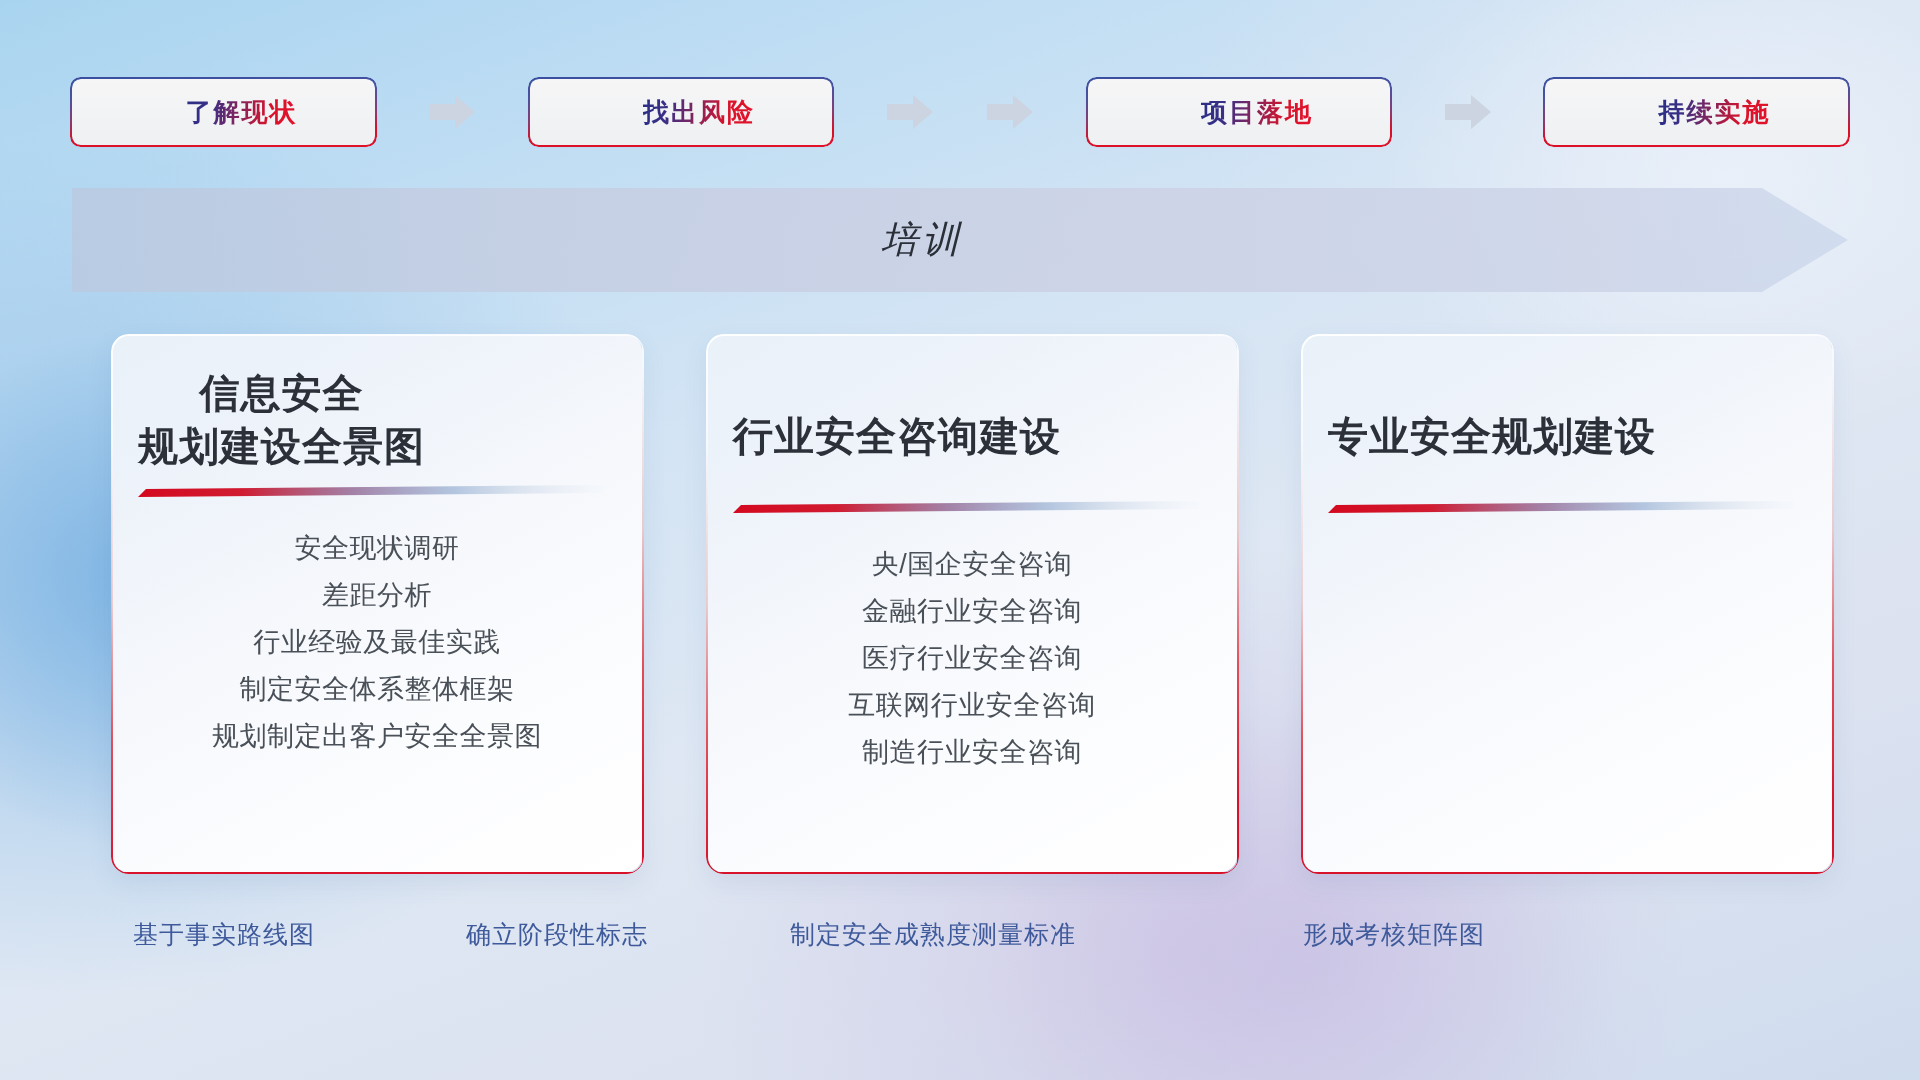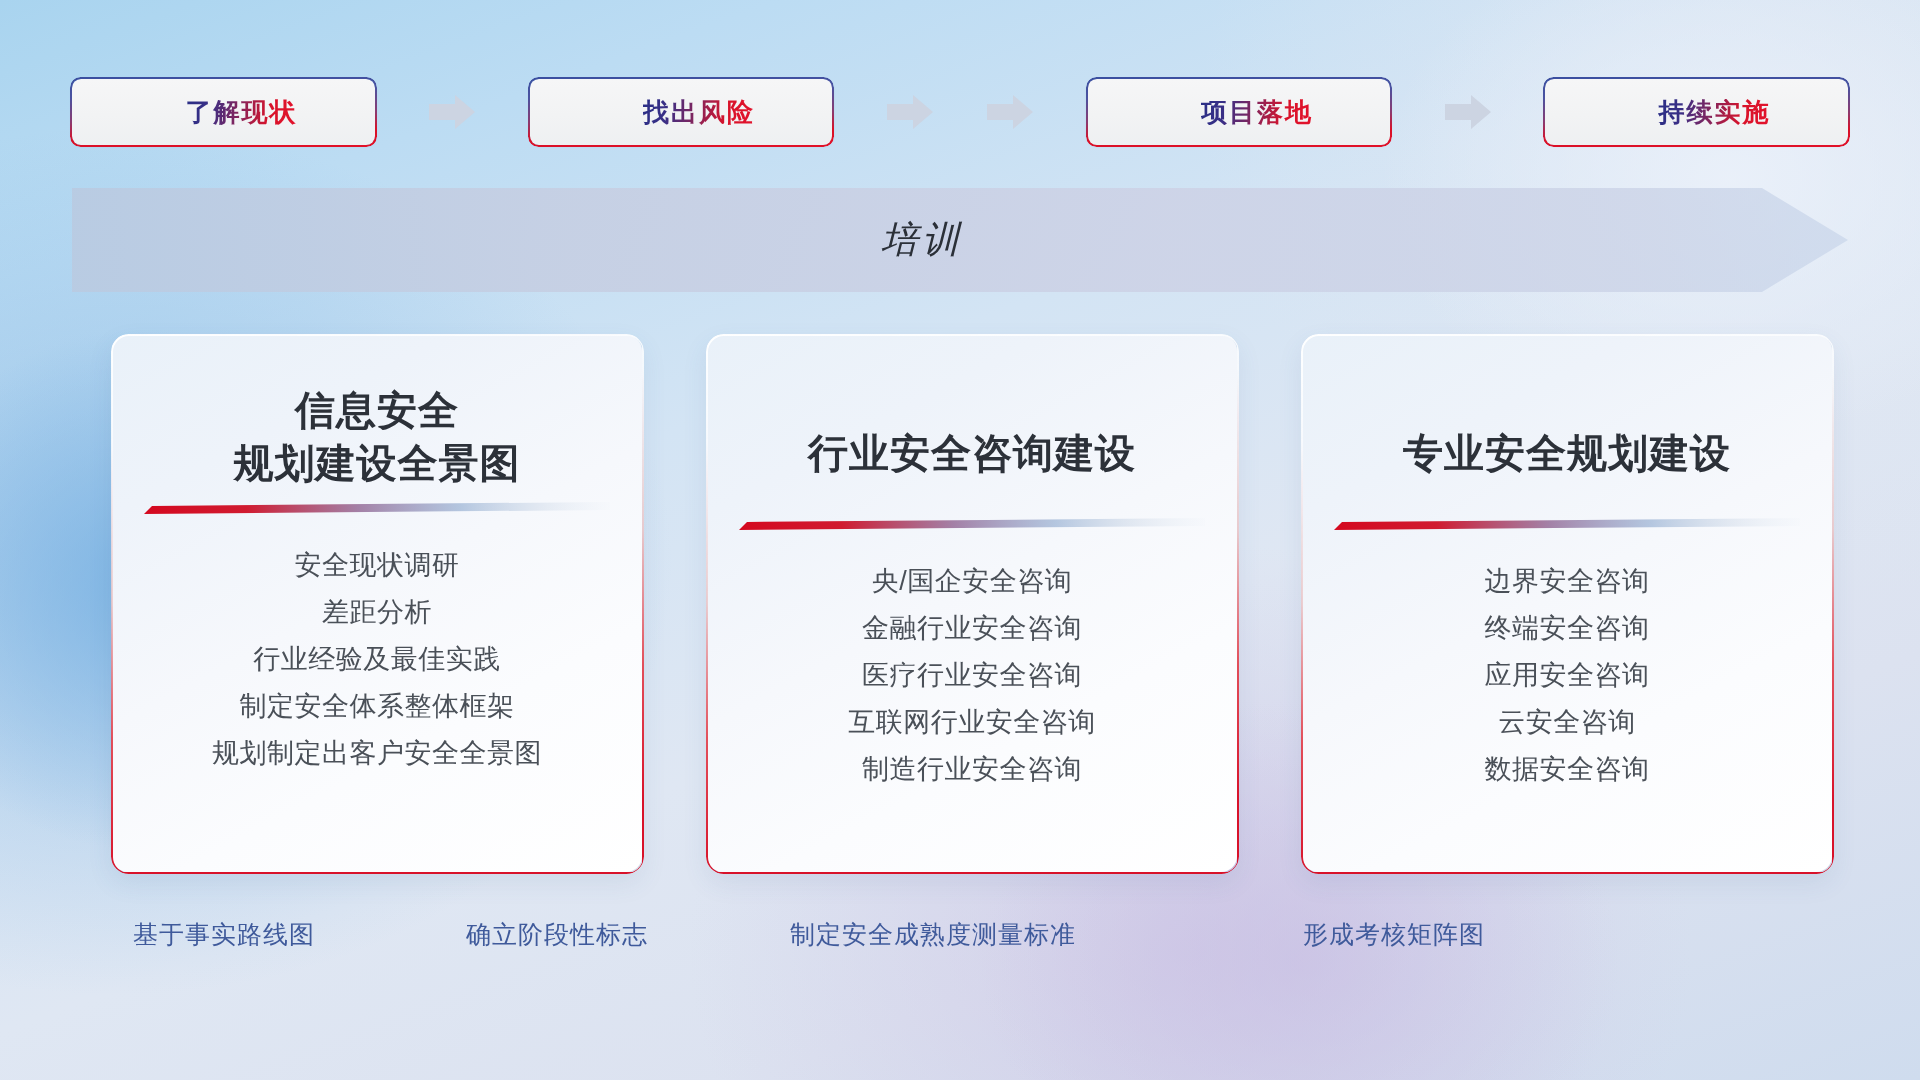--- a/index.html
+++ b/index.html
@@ -166,22 +166,22 @@
             mask: linear-gradient(#000 0 0) content-box, linear-gradient(#000 0 0);
             mask-composite: exclude;
     pointer-events: none;
   }
   .card-inner {
     position: relative;
     z-index: 2;
     height: 100%;
     display: flex;
     flex-direction: column;
-    align-items: center;
-    padding: 17px 26px;
+    align-items: flex-start;
+    padding: 0 26px;
     box-sizing: border-box;
   }
   .card-title {
     margin-top: 46px;
     font-size: 40px;
     font-weight: 700;
     letter-spacing: 1px;
     line-height: 1.32;
     color: #2c3139;
     text-align: center;
@@ -393,27 +393,20 @@
                 <stop offset="0.22" stop-color="#cf1228" stop-opacity="0.96"></stop>
                 <stop offset="0.46" stop-color="#8d5f8e" stop-opacity="0.78"></stop>
                 <stop offset="0.68" stop-color="#7f9ec8" stop-opacity="0.55"></stop>
                 <stop offset="0.86" stop-color="#b9c9dd" stop-opacity="0.30"></stop>
                 <stop offset="1" stop-color="#d9e4ef" stop-opacity="0.05"></stop>
               </linearGradient>
             </defs>
             <path d="M8 4 L466 0 L466 8 L0 12 Z" fill="url(#divGrad3)"></path>
           </svg>
         </div>
-        <div class="card-list">
-          <div class="card-list-item">边界安全咨询</div>
-          <div class="card-list-item">终端安全咨询</div>
-          <div class="card-list-item">应用安全咨询</div>
-          <div class="card-list-item">云安全咨询</div>
-          <div class="card-list-item">数据安全咨询</div>
-        </div>
       </div>
     </div>
 
   </div>
 
   <div class="footers">
     <div class="footer-label f0">基于事实路线图</div>
     <div class="footer-label f1">确立阶段性标志</div>
     <div class="footer-label f2">制定安全成熟度测量标准</div>
     <div class="footer-label f3">形成考核矩阵图</div>

